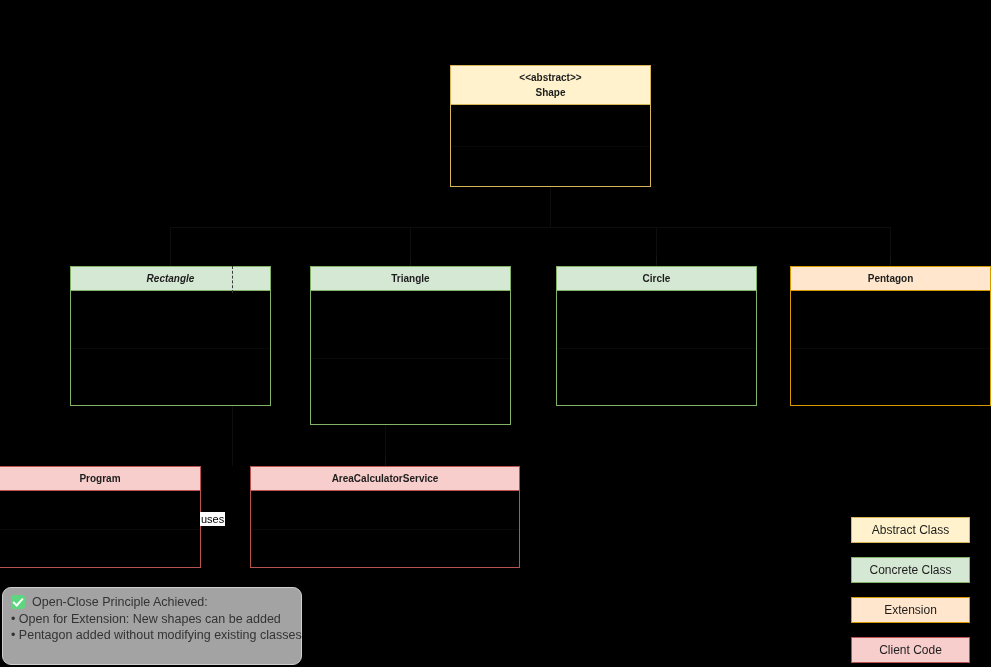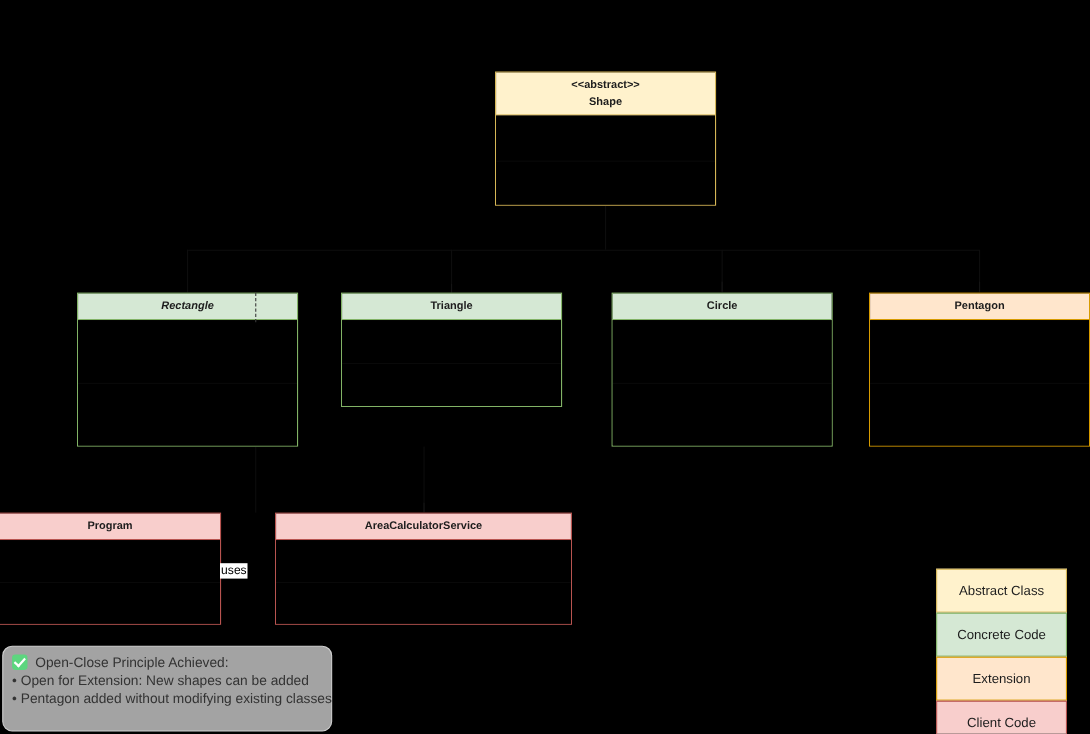--- a/index.html
+++ b/index.html
@@ -120,21 +120,21 @@
     height: 8px;
     border: solid #ffffff;
     border-width: 0 2px 2px 0;
     transform: rotate(42deg);
   }
 
   
   .legend-item {
     position: absolute;
     width: 119px;
-    height: 40px;
+    height: 26px;
     display: flex;
     align-items: center;
     justify-content: center;
     font-size: 12px;
     color: #1d1d1d;
     border-style: solid;
     border-width: 1px;
   }
   .lg-abstract  { background: #fff2cc; border-color: #d6b656; }
   .lg-concrete  { background: #d5e8d4; border-color: #82b366; }
@@ -187,21 +187,21 @@
     <div class="uml-body"></div>
   </div>
 
   <div class="uml-class v-concrete" style="left:70px; top:266px; width:201px; height:140px;font-style:italic;">
     <div class="uml-header">Rectangle</div>
     <div class="uml-body"></div>
   </div>
 
   <div class="conn-dashed on-light" style="left:232px; top:266px; height:27px;"></div>
 
-  <div class="uml-class v-concrete" style="left:310px; top:266px; width:201px; height:104px;">
+  <div class="uml-class v-concrete" style="left:310px; top:266px; width:201px; height:159px;">
     <div class="uml-header">Triangle</div>
     <div class="uml-body"></div>
   </div>
 
   <div class="uml-class v-concrete" style="left:556px; top:266px; width:201px; height:140px;">
     <div class="uml-header">Circle</div>
     <div class="uml-body"></div>
   </div>
 
   <div class="uml-class v-extension" style="left:790px; top:266px; width:201px; height:140px;">
@@ -227,21 +227,21 @@
       <span>Open-Close Principle Achieved:</span>
     </div>
     <div class="note-line">• Open for Extension: New shapes can be added</div>
     <div class="note-line">• Pentagon added without modifying existing classes</div>
   </div>
 
   <div class="legend-item lg-abstract" style="left:851px; top:517px;">
     <span>Abstract Class</span>
   </div>
   <div class="legend-item lg-concrete" style="left:851px; top:557px;">
-    <span>Concrete Code</span>
+    <span>Concrete Class</span>
   </div>
   <div class="legend-item lg-extension" style="left:851px; top:597px;">
     <span>Extension</span>
   </div>
   <div class="legend-item lg-client" style="left:851px; top:637px;">
     <span>Client Code</span>
   </div>
 
 </div>
 

